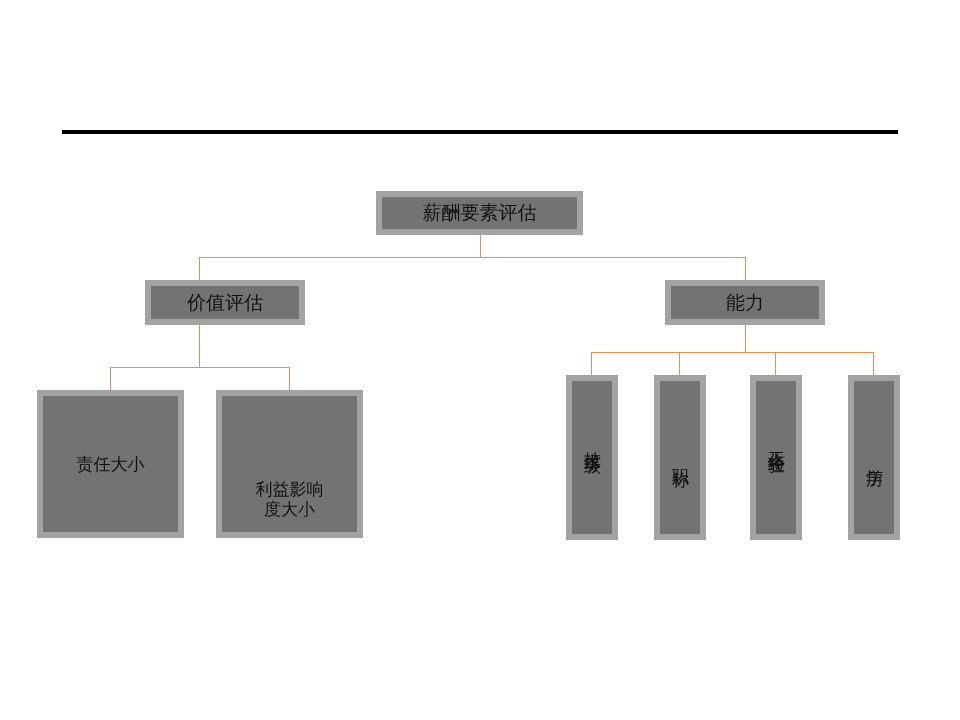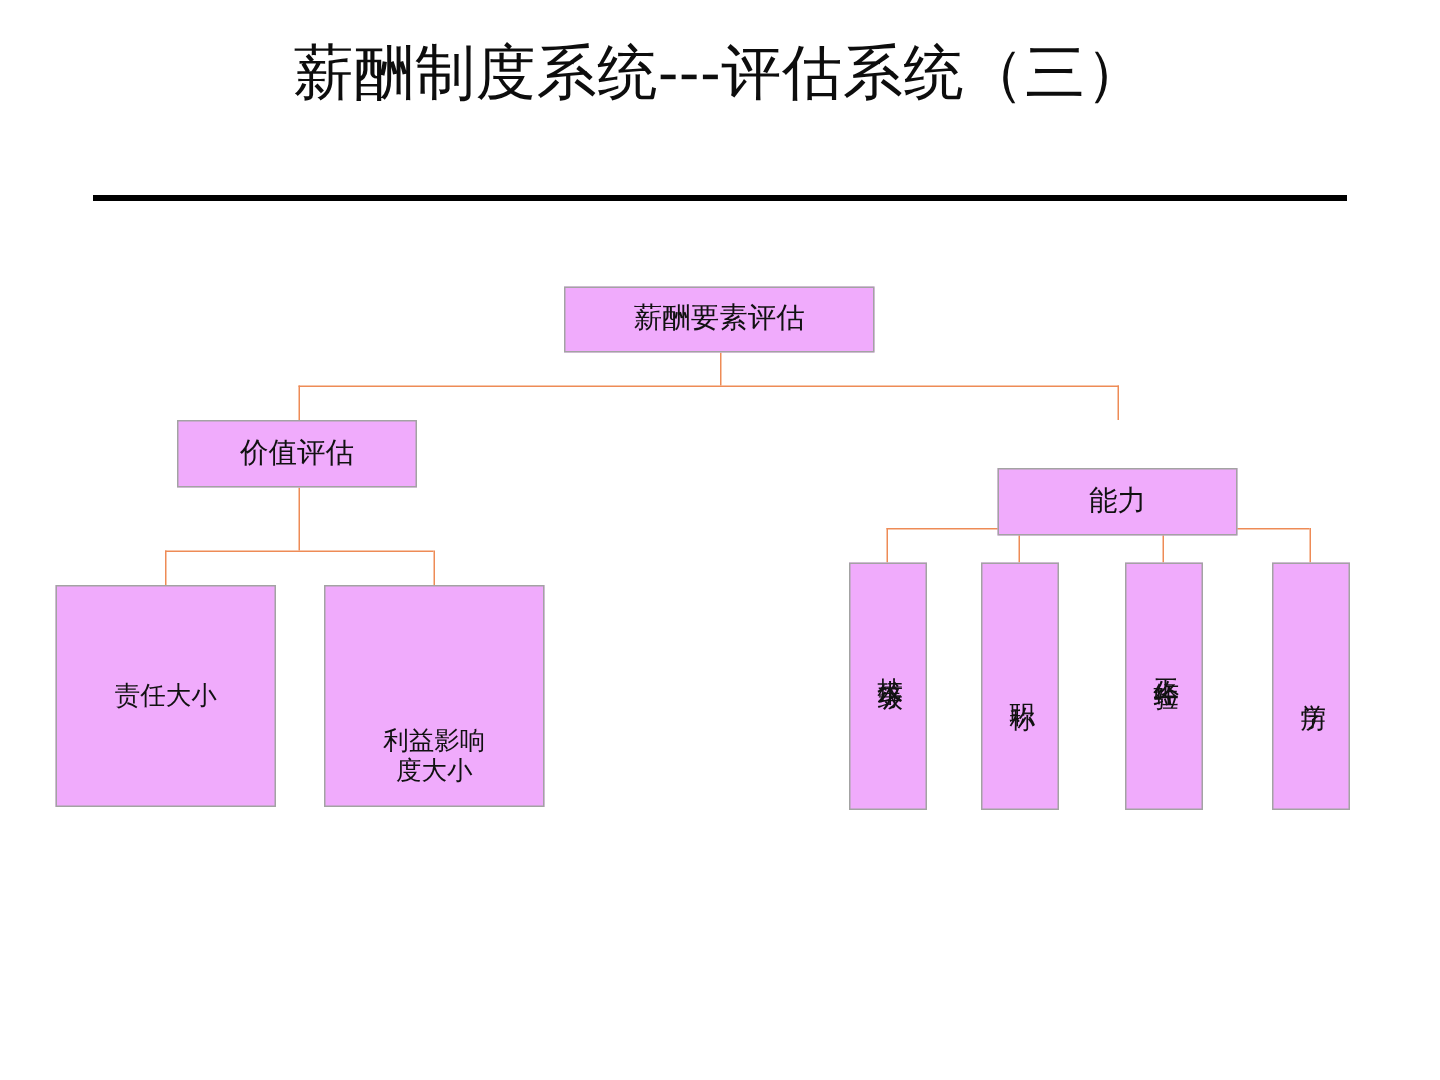--- a/index.html
+++ b/index.html
@@ -52,22 +52,22 @@
     left: 0;
     top: 0;
     width: 960px;
     height: 720px;
   }
 
   
   .node {
     position: absolute;
     box-sizing: border-box;
-    background: #f0abfc;
-    border: 1px solid #a3a3a3;
+    background: #737373;
+    border: 6px solid #a3a3a3;
     display: flex;
     align-items: center;
     justify-content: center;
     text-align: center;
     font-family: "DejaVu Serif", "Liberation Serif", serif;
     color: #111111;
     z-index: 2;
   }
   .node-label {
     display: block;
@@ -83,22 +83,22 @@
     height: 44px;
     font-size: 19px;
   }
 
   
   .node.lvl2 {
     top: 280px;
     height: 45px;
     font-size: 19px;
   }
-  .node.lvl2.left  { left: 118px; width: 160px; }
-  .node.lvl2.right { left: 665px; width: 160px; margin-top: 32px; }
+  .node.lvl2.left  { left: 145px; width: 160px; }
+  .node.lvl2.right { left: 665px; width: 160px; }
 
   
   .node.leaf-wide {
     top: 390px;
     height: 148px;
     font-size: 17px;
   }
   .node.leaf-wide.a { left: 37px;  width: 147px; text-align: right; }
   .node.leaf-wide.b { left: 216px; width: 147px; align-items: flex-end; }
   .node.leaf-wide.b .node-label { position: relative; top: -12px; }
@@ -133,21 +133,20 @@
     z-index: 1;
   }
   .conn.h { height: 1px; }
   .conn.v { width: 1px; }
 </style>
 </head>
 <body>
 
 <div id="slide">
 
-  <div class="slide-title">薪酬制度系统---评估系统（三）</div>
 
   <div class="title-rule"></div>
 
   <div id="org-chart">
 
     <div class="conn v" style="left:480px; top:235px; height:22px;"></div>
     <div class="conn h" style="left:199px; top:257px; width:547px;"></div>
     <div class="conn v" style="left:199px; top:257px; height:23px;"></div>
     <div class="conn v" style="left:745px; top:257px; height:23px;"></div>
 

